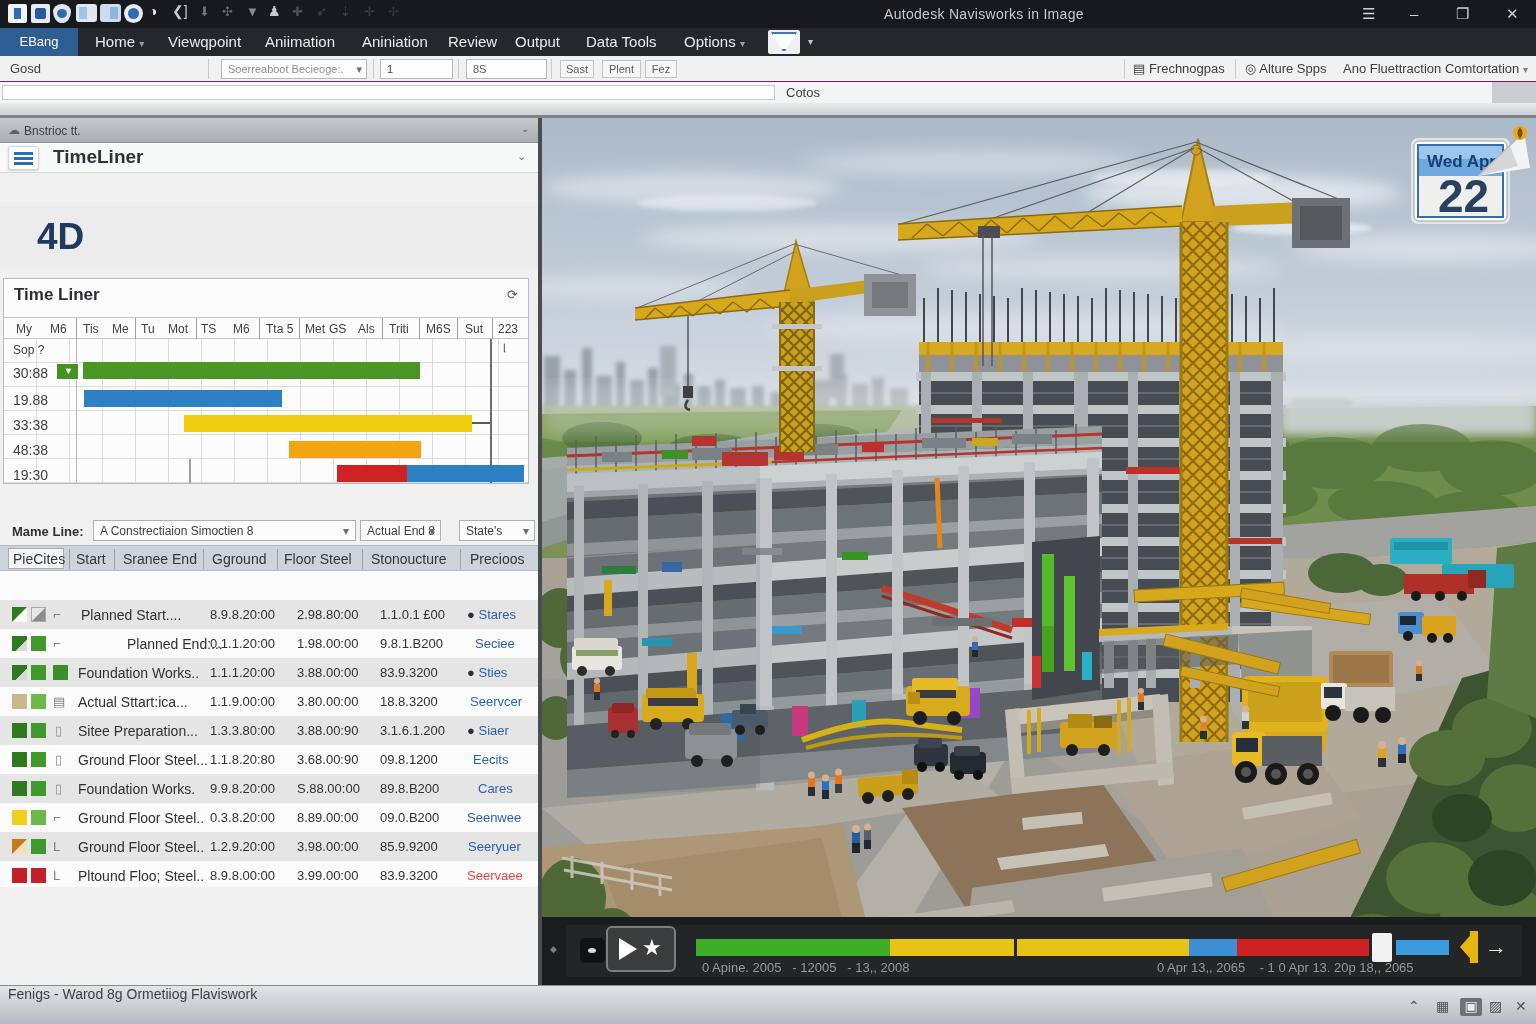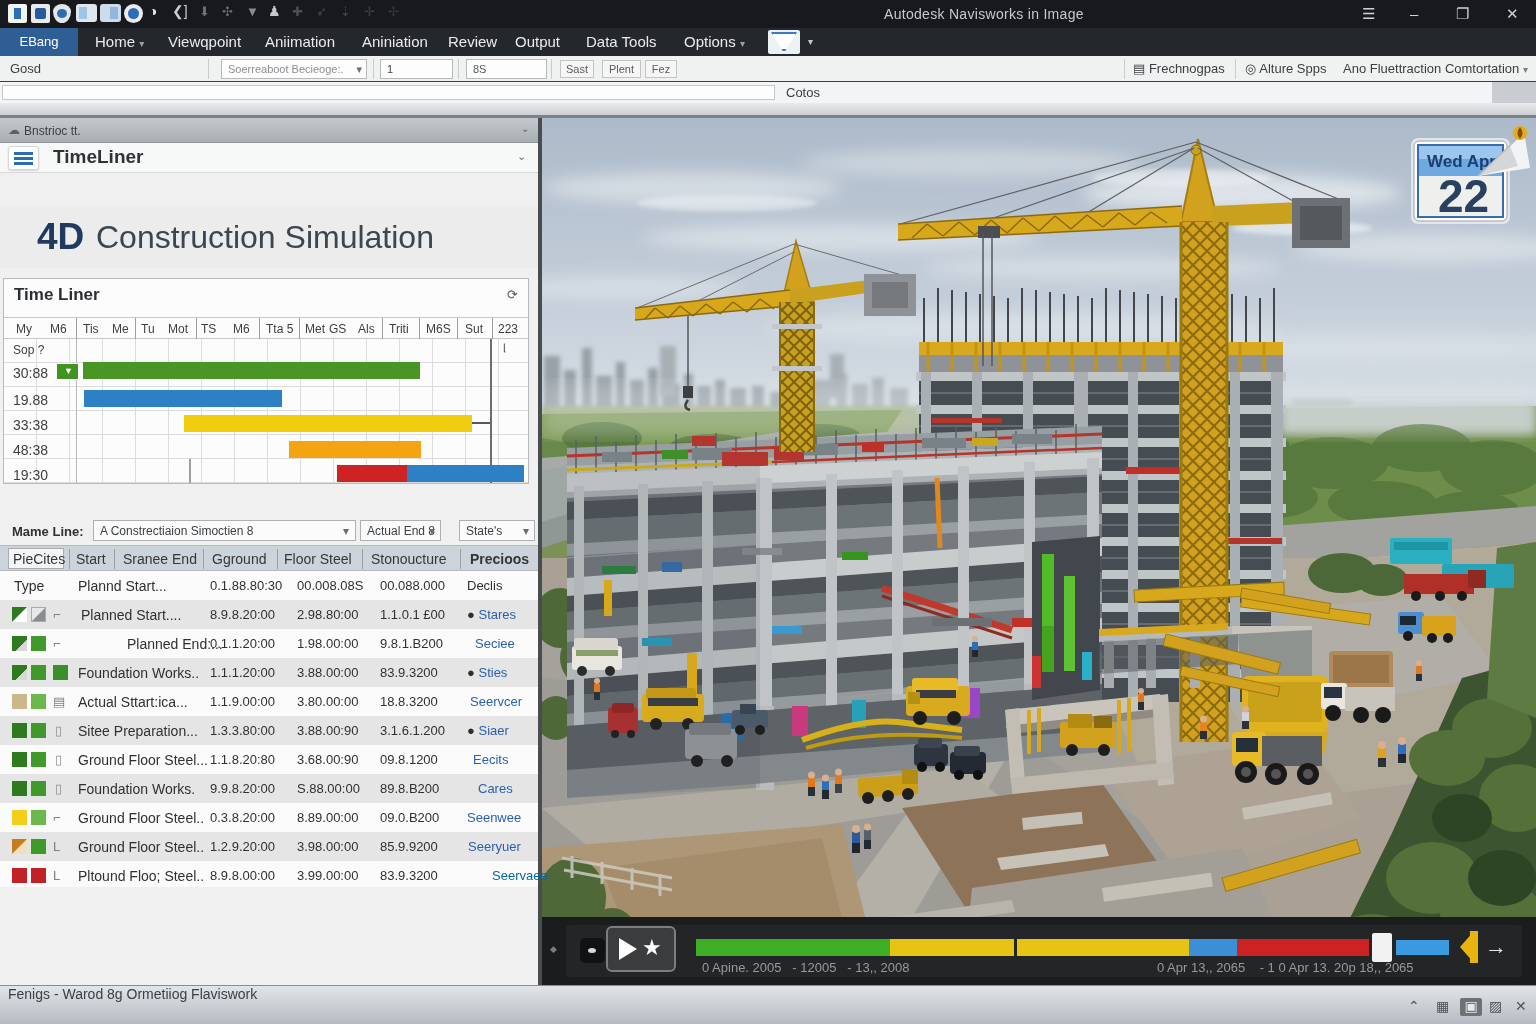--- a/index.html
+++ b/index.html
@@ -904,21 +904,20 @@
       <div style="position:absolute;left:8px;top:3px;width:31px;height:24px;background:#fff;border:1px solid #d5d7d9;border-radius:3px;box-shadow:0 1px 2px rgba(0,0,0,0.15);">
         <div style="position:absolute;left:5px;top:5px;width:19px;height:3px;background:#2a6db5;"></div>
         <div style="position:absolute;left:5px;top:10px;width:19px;height:3px;background:#2a6db5;"></div>
         <div style="position:absolute;left:5px;top:15px;width:19px;height:3px;background:#2a6db5;"></div>
       </div>
       <span style="position:absolute;left:53px;top:3px;font-size:19px;font-weight:bold;color:#2e3338;">TimeLiner</span>
       <span style="position:absolute;left:517px;top:7px;font-size:11px;color:#6d7175;">⌄</span>
     </div>
     <div class="abs" id="heading">
       <span style="position:absolute;left:37px;top:10px;font-size:37px;font-weight:bold;color:#1e3a5f;">4D</span>
-      <span style="position:absolute;left:96px;top:13px;font-size:32px;color:#3c4650;">Construction Simulation</span>
     </div>
     <div class="abs" id="gantt">
       <span style="position:absolute;left:10px;top:6px;font-size:17px;font-weight:bold;color:#2b2e32;">Time Liner</span>
       <span style="position:absolute;left:503px;top:8px;font-size:13px;color:#55585c;">⟳</span>
 
       <div id="ghead" style="position:absolute;left:0;top:38px;width:524px;height:22px;border-top:1px solid #c4c7c9;border-bottom:1px solid #c4c7c9;font-size:12px;color:#3d4043;">
         <span style="position:absolute;left:12px;top:4px;">My</span>
           <span style="position:absolute;left:46px;top:4px;">M6</span>
         <span style="position:absolute;left:79px;top:4px;">Tis</span>
           <span style="position:absolute;left:108px;top:4px;">Me</span>
@@ -983,31 +982,23 @@
       <span class="th" style="left:76px;">Start</span>
       <div class="thsep" style="left:114px;"></div>
       <span class="th" style="left:123px;">Sranee End</span>
       <div class="thsep" style="left:203px;"></div>
       <span class="th" style="left:212px;">Gground</span>
       <div class="thsep" style="left:277px;"></div>
       <span class="th" style="left:284px;">Floor Steel</span>
       <div class="thsep" style="left:362px;"></div>
       <span class="th" style="left:371px;">Stonoucture</span>
       <div class="thsep" style="left:460px;"></div>
-      <span class="th" style="left:470px;font-weight:bold;">Precioos</span>
+      <span class="th" style="left:470px;">Precioos</span>
     </div>
     <div class="abs" id="tbody">
-      <div class="trow" style="top:0;">
-        <span class="td" style="left:14px;font-size:14px;">Type</span>
-        <span class="td tname" style="left:78px;">Plannd Start...</span>
-        <span class="td" style="left:210px;">0.1.88.80:30</span>
-        <span class="td" style="left:297px;">00.008.08S</span>
-        <span class="td" style="left:380px;">00.088.000</span>
-        <span class="td" style="left:467px;">Declis</span>
-      </div>
       <div class="trow tgray" style="top:29px;">
         <span class="icsq" style="left:12px;background:linear-gradient(135deg,#2f7a1f 49%,#fff 51%);"></span>
         <span class="icsq" style="left:31px;background:linear-gradient(135deg,#e8e8e8 49%,#8a8d90 51%);border:1px solid #aaa;"></span>
         <span class="td" style="left:53px;color:#7d8084;">⌐</span>
         <span class="td tname" style="left:81px;">Planned Start....</span>
         <span class="td" style="left:210px;">8.9.8.20:00</span>
         <span class="td" style="left:297px;">2.98.80:00</span>
         <span class="td" style="left:380px;">1.1.0.1 £00</span>
         <span class="td tstat" style="left:467px;"><span style="color:#2b2e32;">●</span> Stares</span>
       </div>
@@ -1092,21 +1083,21 @@
         <span class="td tstat" style="left:468px;">Seeryuer</span>
       </div>
       <div class="trow" style="top:290px;">
         <span class="icsq" style="left:12px;background:#c22128;"></span>
         <span class="icsq" style="left:31px;background:#c22128;"></span>
         <span class="td" style="left:53px;color:#7d8084;">L</span>
         <span class="td tname" style="left:78px;">Pltound Floo; Steel..</span>
         <span class="td" style="left:210px;">8.9.8.00:00</span>
         <span class="td" style="left:297px;">3.99.00:00</span>
         <span class="td" style="left:380px;">83.9.3200</span>
-        <span class="td tstat" style="left:492px;color:#0369a1;">Seervaee</span>
+        <span class="td tstat" style="left:467px;color:#ef4444;">Seervaee</span>
       </div>
     </div>
   </div>
 
   <div class="abs" id="playbar">
     <div id="pinner"></div>
     <span style="position:absolute;left:8px;top:27px;color:#7a7c7e;font-size:9px;">◆</span>
     <div style="position:absolute;left:38px;top:21px;width:25px;height:25px;background:#111214;border-radius:5px;">
         <div style="position:absolute;left:8px;top:10px;width:8px;height:5px;background:#d8d8d8;border-radius:50%;"></div>
       </div>

